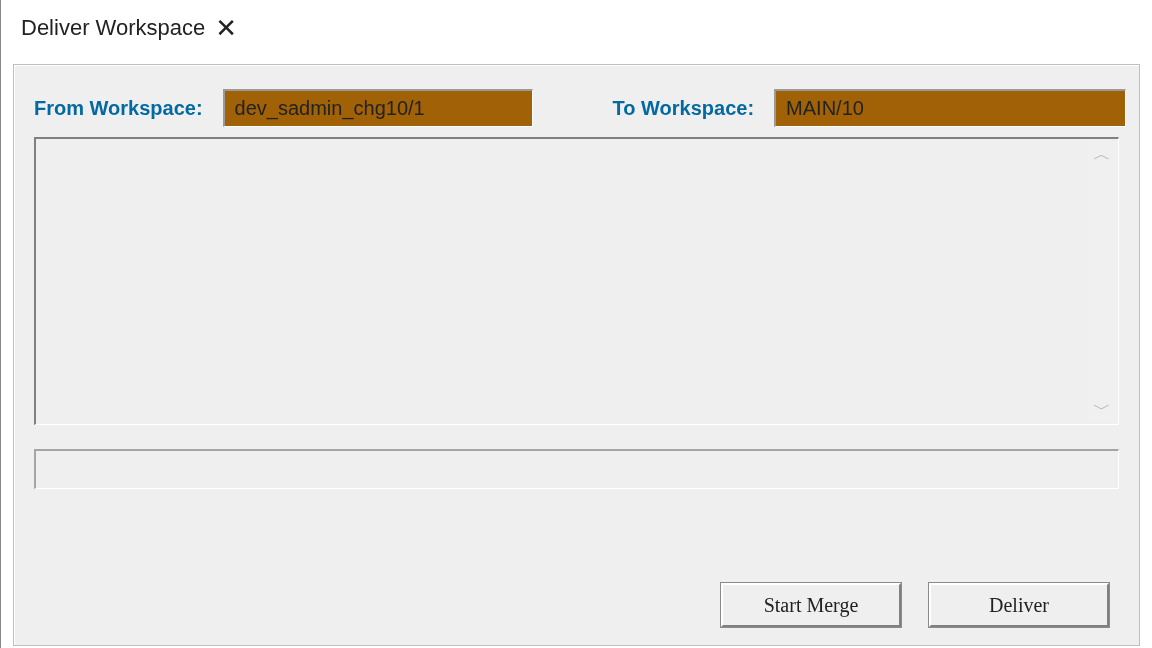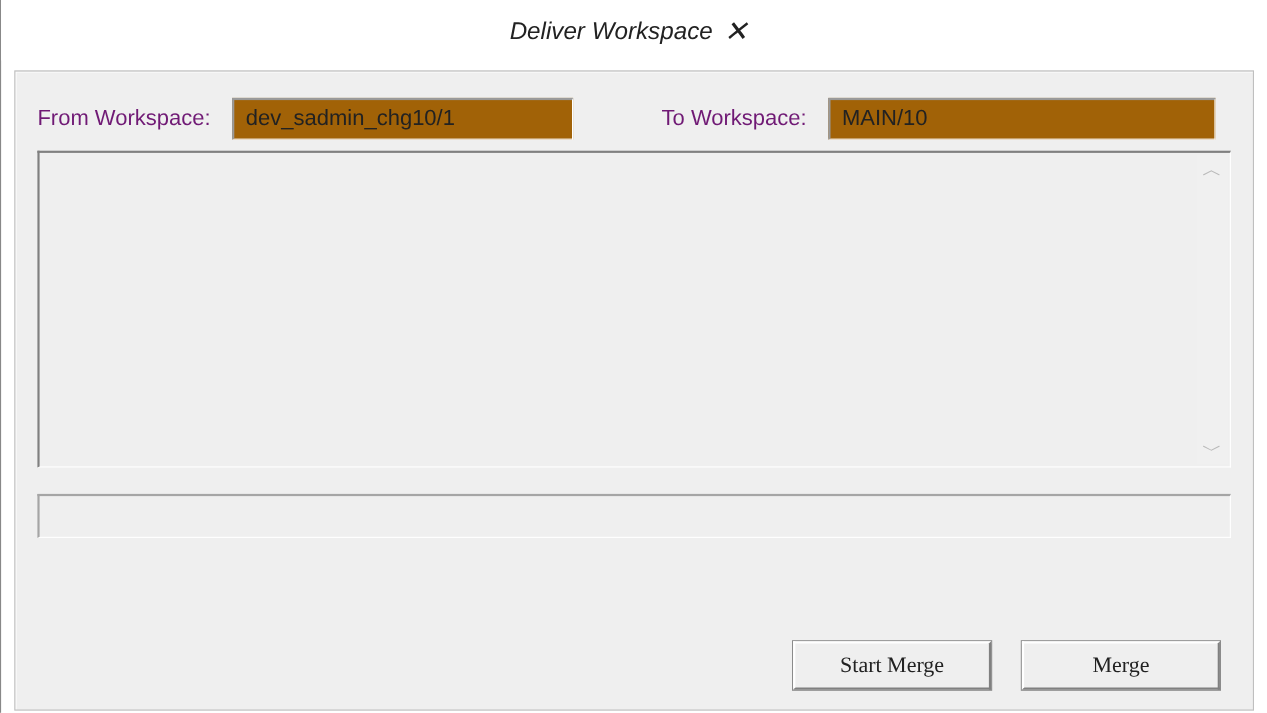--- a/index.html
+++ b/index.html
@@ -22,23 +22,22 @@
       width: 1152px;
       height: 648px;
       border-left: 1px solid #888;
       background: #ffffff;
     }
     .titlebar {
       height: 55px;
       padding: 0 20px;
       display: flex;
       align-items: center;
-      justify-content: center;
+      justify-content: flex-start;
       background: #ffffff;
-      font-style: italic;
     }
     .title-text {
       font-size: 22px;
       color: #222;
     }
     .close-x {
       font-size: 26px;
       line-height: 1;
       padding: 4px 10px;
       cursor: pointer;
@@ -55,22 +54,23 @@
       box-shadow: inset 1px 1px 0 #fff;
       padding: 24px 20px 20px 20px;
     }
     .row-top {
       display: flex;
       align-items: center;
       gap: 20px;
     }
     .lbl {
       font-size: 20px;
-      color: #701a75;
+      color: #0369a1;
       white-space: nowrap;
+      font-weight: bold;
     }
     .inset-field {
       flex: 0 0 auto;
       background: #a16207;
       height: 38px;
       border-top: 2px solid #9a9a9a;
       border-left: 2px solid #9a9a9a;
       border-right: 1px solid #ffffff;
       border-bottom: 1px solid #ffffff;
       padding: 4px 10px;
@@ -177,18 +177,18 @@
       <div class="scroll-track">
         <div class="scroll-arrow">︿</div>
         <div class="scroll-arrow">﹀</div>
       </div>
     </div>
 
     <div class="progress"></div>
 
     <div class="button-row">
       <button class="btn">Start Merge</button>
-      <button class="btn">Merge</button>
+      <button class="btn">Deliver</button>
     </div>
 
   </div>
 
 </div>
 
 </body></html>

